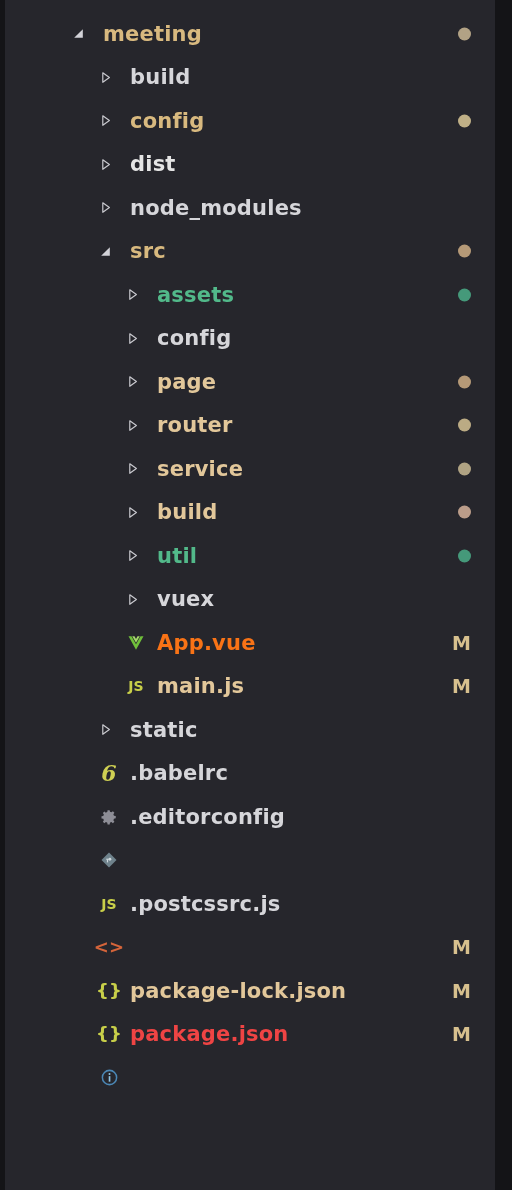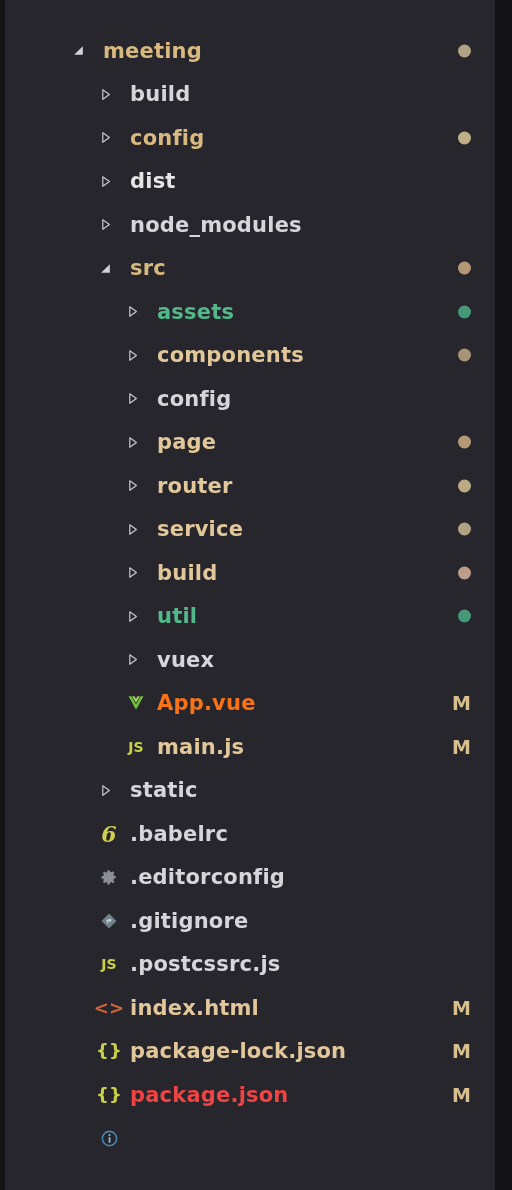--- a/index.html
+++ b/index.html
@@ -25,21 +25,21 @@
   .gutter-right {
     position:absolute; right:0; top:0;
     width:17px; height:1190px;
     background:#141417;
   }
   .tree {
     position:absolute;
     left:5px; top:0;
     width:490px; height:1190px;
     background:#26262c;
-    padding-top:29px;
+    padding-top:12px;
   }
   .row {
     position:relative;
     display:flex;
     align-items:center;
     height:43.5px;
     width:490px;
     font-size:21px;
     letter-spacing:0.2px;
     white-space:nowrap;
@@ -187,31 +187,20 @@
         <span class="dot" style="background:#45997a"></span>
       </div>
       <div class="row">
         <span class="indent" style="width:116px"></span>
         <span class="twisty">
           <svg width="13" height="13" viewBox="0 0 12 12">
             <path d="M3.5 1.6 L9.6 6 L3.5 10.4 Z" fill="none" stroke="#c9c9cf" stroke-width="1.1" stroke-linejoin="round"></path>
           </svg>
         </span>
         <span style="width:14px;flex:0 0 auto"></span>
-        <span class="label bold" style="color:#e2c79a">components</span>
-        <span class="dot" style="background:#a89377"></span>
-      </div>
-      <div class="row">
-        <span class="indent" style="width:116px"></span>
-        <span class="twisty">
-          <svg width="13" height="13" viewBox="0 0 12 12">
-            <path d="M3.5 1.6 L9.6 6 L3.5 10.4 Z" fill="none" stroke="#c9c9cf" stroke-width="1.1" stroke-linejoin="round"></path>
-          </svg>
-        </span>
-        <span style="width:14px;flex:0 0 auto"></span>
         <span class="label bold" style="color:#d6d6da">config</span>
       </div>
       <div class="row">
         <span class="indent" style="width:116px"></span>
         <span class="twisty">
           <svg width="13" height="13" viewBox="0 0 12 12">
             <path d="M3.5 1.6 L9.6 6 L3.5 10.4 Z" fill="none" stroke="#c9c9cf" stroke-width="1.1" stroke-linejoin="round"></path>
           </svg>
         </span>
         <span style="width:14px;flex:0 0 auto"></span>
@@ -322,33 +311,31 @@
         <span class="indent" style="width:89px"></span>
         <span class="ficon ic-git">
           <svg width="18" height="18" viewBox="0 0 24 24">
             <path d="M12 2 22 12 12 22 2 12z" fill="#6f828c"></path>
             <circle cx="13.2" cy="11" r="1.9" fill="#cfd8dd"></circle>
             <rect x="8.4" y="10.2" width="3.3" height="1.6" fill="#cfd8dd"></rect>
             <rect x="9.2" y="11.2" width="1.6" height="4" fill="#cfd8dd"></rect>
           </svg>
         </span>
         <span style="width:6px;flex:0 0 auto"></span>
-        <span class="label bold" style="color:#d6d6da">.gitignore</span>
       </div>
       <div class="row">
         <span class="indent" style="width:89px"></span>
         <span class="ficon ic-js">JS</span>
         <span style="width:6px;flex:0 0 auto"></span>
         <span class="label bold" style="color:#d6d6da">.postcssrc.js</span>
       </div>
       <div class="row">
         <span class="indent" style="width:89px"></span>
         <span class="ficon ic-html">&lt;&gt;</span>
         <span style="width:6px;flex:0 0 auto"></span>
-        <span class="label bold" style="color:#e2c79a">index.html</span>
         <span class="marker">M</span>
       </div>
       <div class="row">
         <span class="indent" style="width:89px"></span>
         <span class="ficon ic-json">{}</span>
         <span style="width:6px;flex:0 0 auto"></span>
         <span class="label bold" style="color:#e2c79a">package-lock.json</span>
         <span class="marker">M</span>
       </div>
       <div class="row">

